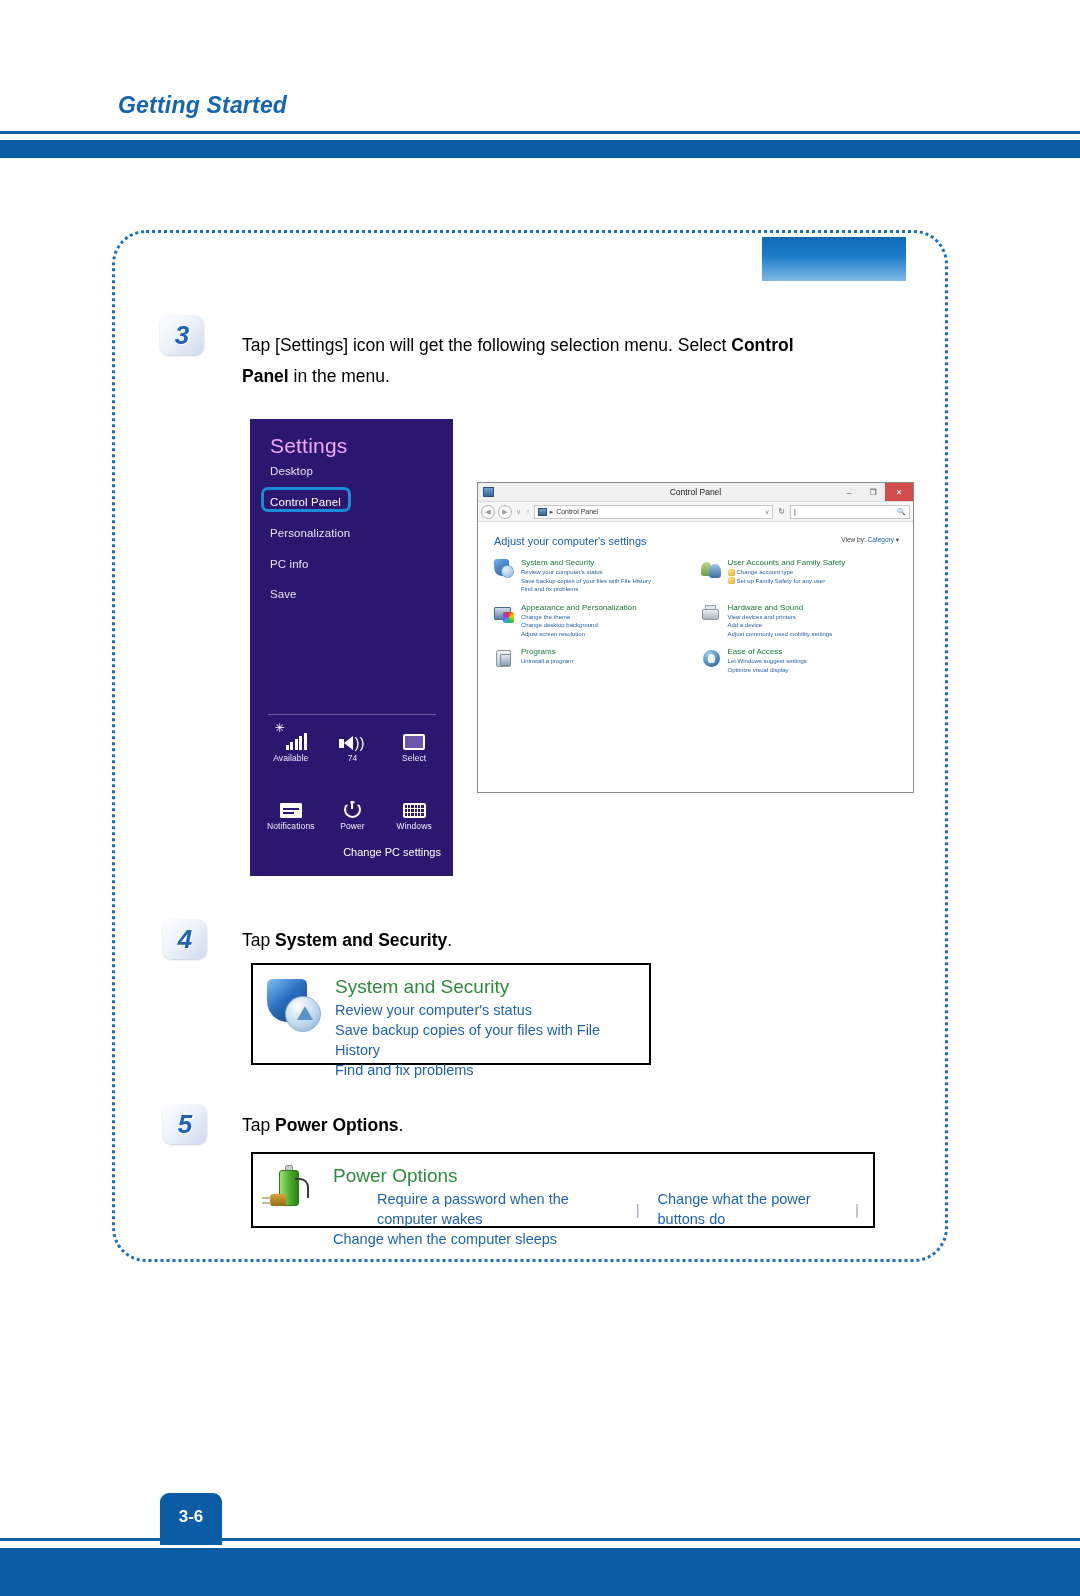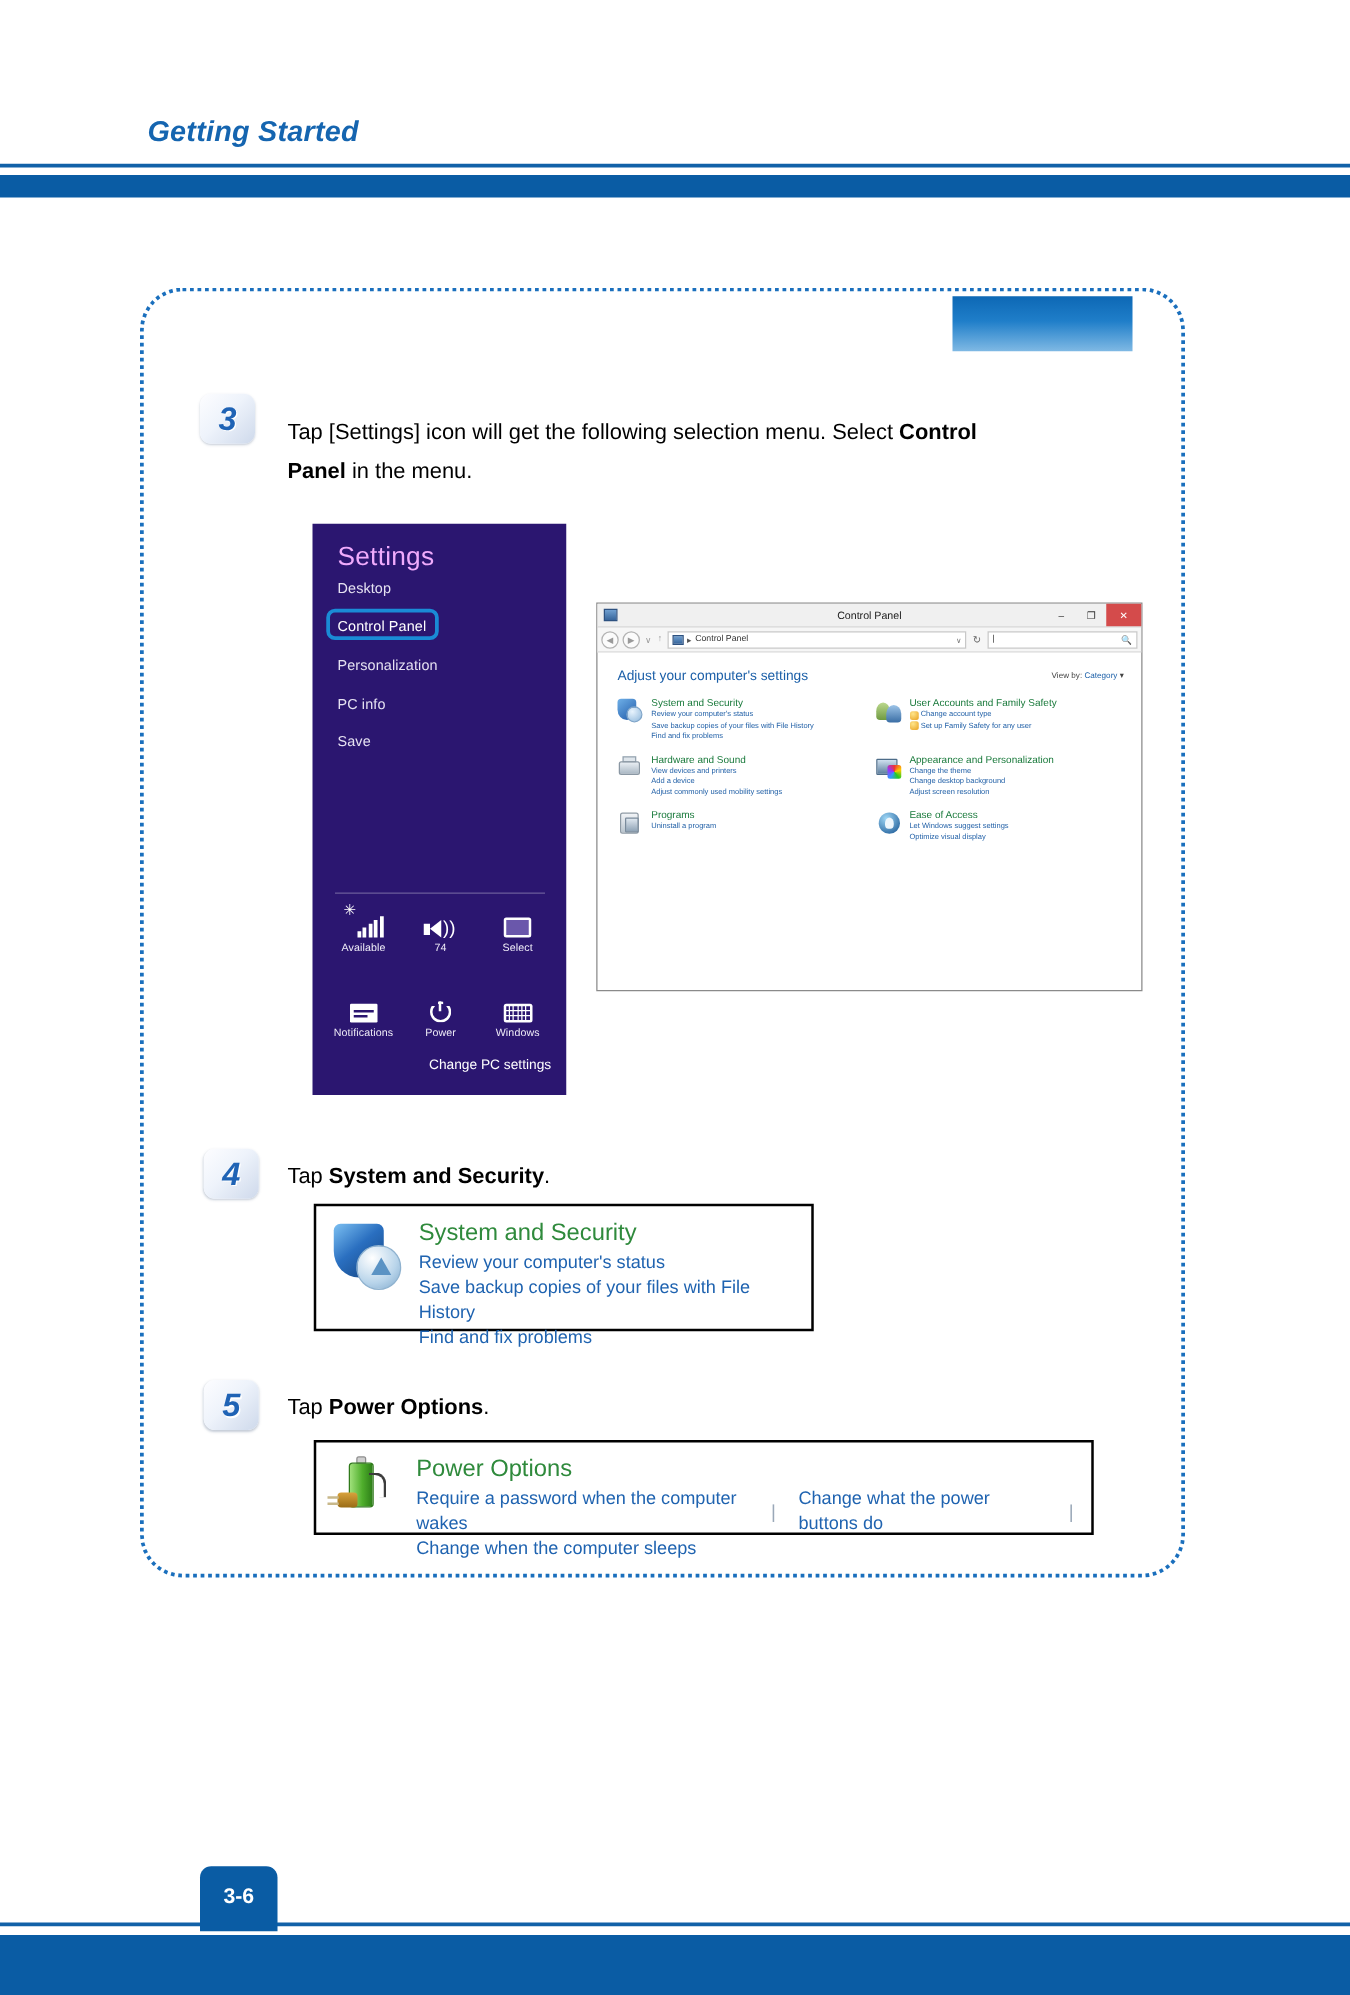--- a/index.html
+++ b/index.html
@@ -66,20 +66,21 @@
     display: flex;
     align-items: center;
     justify-content: center;
     text-shadow: 1px 1px 0 #ffffff;
   }
   .step-text {
     position: absolute;
     font-size: 17.5px;
     color: #000000;
     line-height: 31px;
+    margin-left: 12px;
   }
   .step-text b { font-weight: bold; }
 
   
   .settings-charm {
     position: absolute;
     left: 250px; top: 419px;
     width: 203px; height: 457px;
     background: #2b1670;
     color: #ffffff;
@@ -378,21 +379,21 @@
     padding: 10px 14px;
   }
   .callout-icon { flex: 0 0 auto; position: relative; }
   .callout-title {
     font-size: 19px; color: #2f8a3c; line-height: 23px;
     margin-bottom: 2px;
   }
   .callout-link {
     font-size: 14.5px; color: #1f63b0; line-height: 20px;
   }
-  .callout-links-row { display: flex; align-items: center; gap: 18px; }
+  .callout-links-row { display: flex; align-items: center; gap: 18px; margin-left: 44px; }
   .link-sep { color: #9aa8b8; font-size: 15px; }
 
   .big-shield { width: 56px; height: 56px; position: relative; margin-top: 4px; }
   .big-shield .s1 {
     position: absolute; left: 0; top: 0; width: 40px; height: 43px;
     background: linear-gradient(140deg,#7cc0f2 0%, #2a6fc0 45%, #12417c 100%);
     border-radius: 6px 6px 55% 55%;
   }
   .big-shield .s2 {
     position: absolute; left: 18px; top: 17px; width: 36px; height: 36px;
@@ -629,41 +630,41 @@
           <div class="cp-cat-link">
               <span class="shield-mini"></span>
               <span>Set up Family Safety for any user</span>
             </div>
         </div>
       </div>
 
 
       <div class="cp-cat">
         <div class="cp-cat-icon">
+          <span class="ic-appear"></span>
+            <span class="ic-appear-sw"></span>
+        </div>
+        <div>
+          <div class="cp-cat-title">Appearance and Personalization</div>
+          <div class="cp-cat-link">Change the theme</div>
+          <div class="cp-cat-link">Change desktop background</div>
+          <div class="cp-cat-link">Adjust screen resolution</div>
+        </div>
+      </div>
+
+      <div class="cp-cat">
+        <div class="cp-cat-icon">
           <span class="ic-printer-top"></span>
             <span class="ic-printer"></span>
         </div>
         <div>
           <div class="cp-cat-title">Hardware and Sound</div>
           <div class="cp-cat-link">View devices and printers</div>
           <div class="cp-cat-link">Add a device</div>
           <div class="cp-cat-link">Adjust commonly used mobility settings</div>
-        </div>
-      </div>
-
-      <div class="cp-cat">
-        <div class="cp-cat-icon">
-          <span class="ic-appear"></span>
-            <span class="ic-appear-sw"></span>
-        </div>
-        <div>
-          <div class="cp-cat-title">Appearance and Personalization</div>
-          <div class="cp-cat-link">Change the theme</div>
-          <div class="cp-cat-link">Change desktop background</div>
-          <div class="cp-cat-link">Adjust screen resolution</div>
         </div>
       </div>
 
 
       <div class="cp-cat">
         <div class="cp-cat-icon">
           <span class="ic-progs"></span>
             <span class="ic-progs2"></span>
         </div>
         <div>

